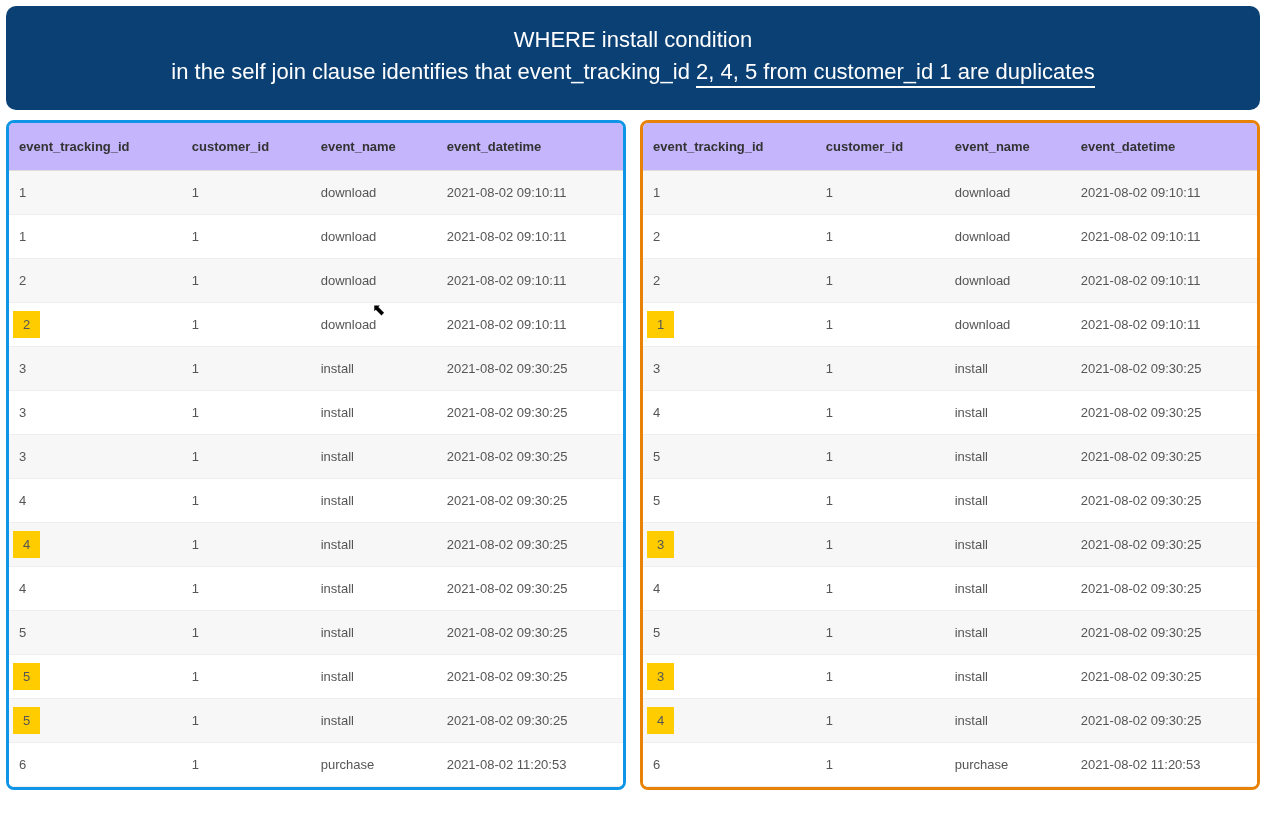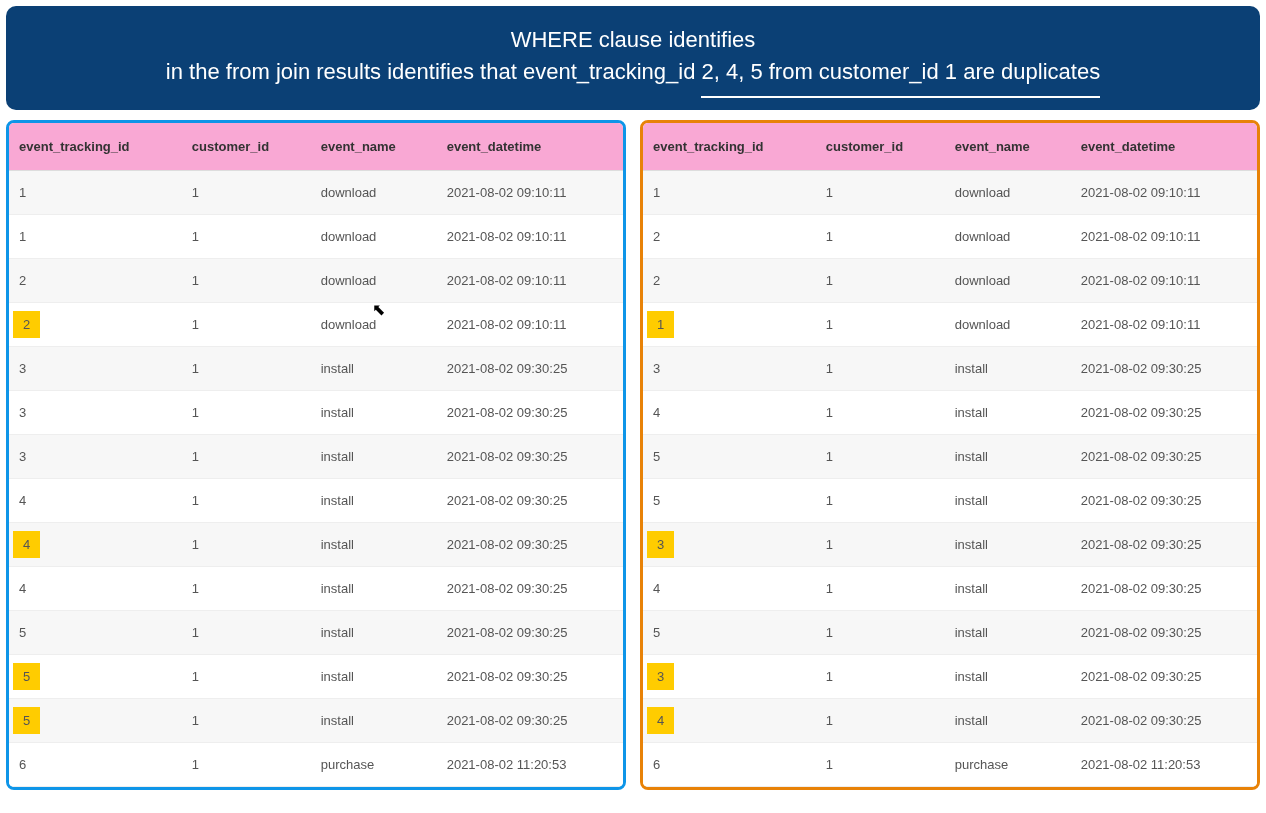--- a/index.html
+++ b/index.html
@@ -15,21 +15,21 @@
     border-radius: 10px;
     padding: 18px 30px 22px 30px;
     margin: 6px 6px 10px 6px;
     text-align: center;
     font-size: 22px;
     line-height: 1.45;
     position: relative;
   }
   .banner .line3 .dup-ids {
     border-bottom: 2px solid #fff;
-    padding-bottom: 12px;
+    padding-bottom: 2px;
   }
   .tables-wrap {
     display: flex;
     gap: 14px;
     padding: 0 6px 6px 6px;
   }
   .panel {
     flex: 1 1 50%;
     border: 3px solid;
     border-radius: 8px;
@@ -38,21 +38,21 @@
   .panel-left  { border-color: #0E95E8; }
   .panel-right { border-color: #E88207; }
 
   table {
     width: 100%;
     border-collapse: collapse;
     font-size: 13px;
     color: #555;
   }
   thead th {
-    background: #f9a8d4;
+    background: #c4b5fd;
     font-weight: 700;
     text-align: left;
     padding: 16px 10px;
     border-bottom: 1px solid #ddd;
     color: #333;
   }
   tbody td {
     padding: 14px 10px;
     border-bottom: 1px solid #eee;
     vertical-align: middle;
@@ -72,23 +72,23 @@
     position: absolute;
     font-size: 16px;
     color: #000;
     pointer-events: none;
   }
 </style>
 </head>
 <body>
 
 <div class="banner">
-  <div class="line1">WHERE clause identifies</div>
+  <div class="line1">WHERE install condition</div>
   <div class="line3">
-    <span>in the from join results identifies that event_tracking_id </span>
+    <span>in the self join clause identifies that event_tracking_id </span>
     <span class="dup-ids">2, 4, 5 from customer_id 1 are duplicates</span>
   </div>
 </div>
 
 <div class="tables-wrap">
 
   <div class="panel panel-left">
     <table>
       <thead>
         <tr>

